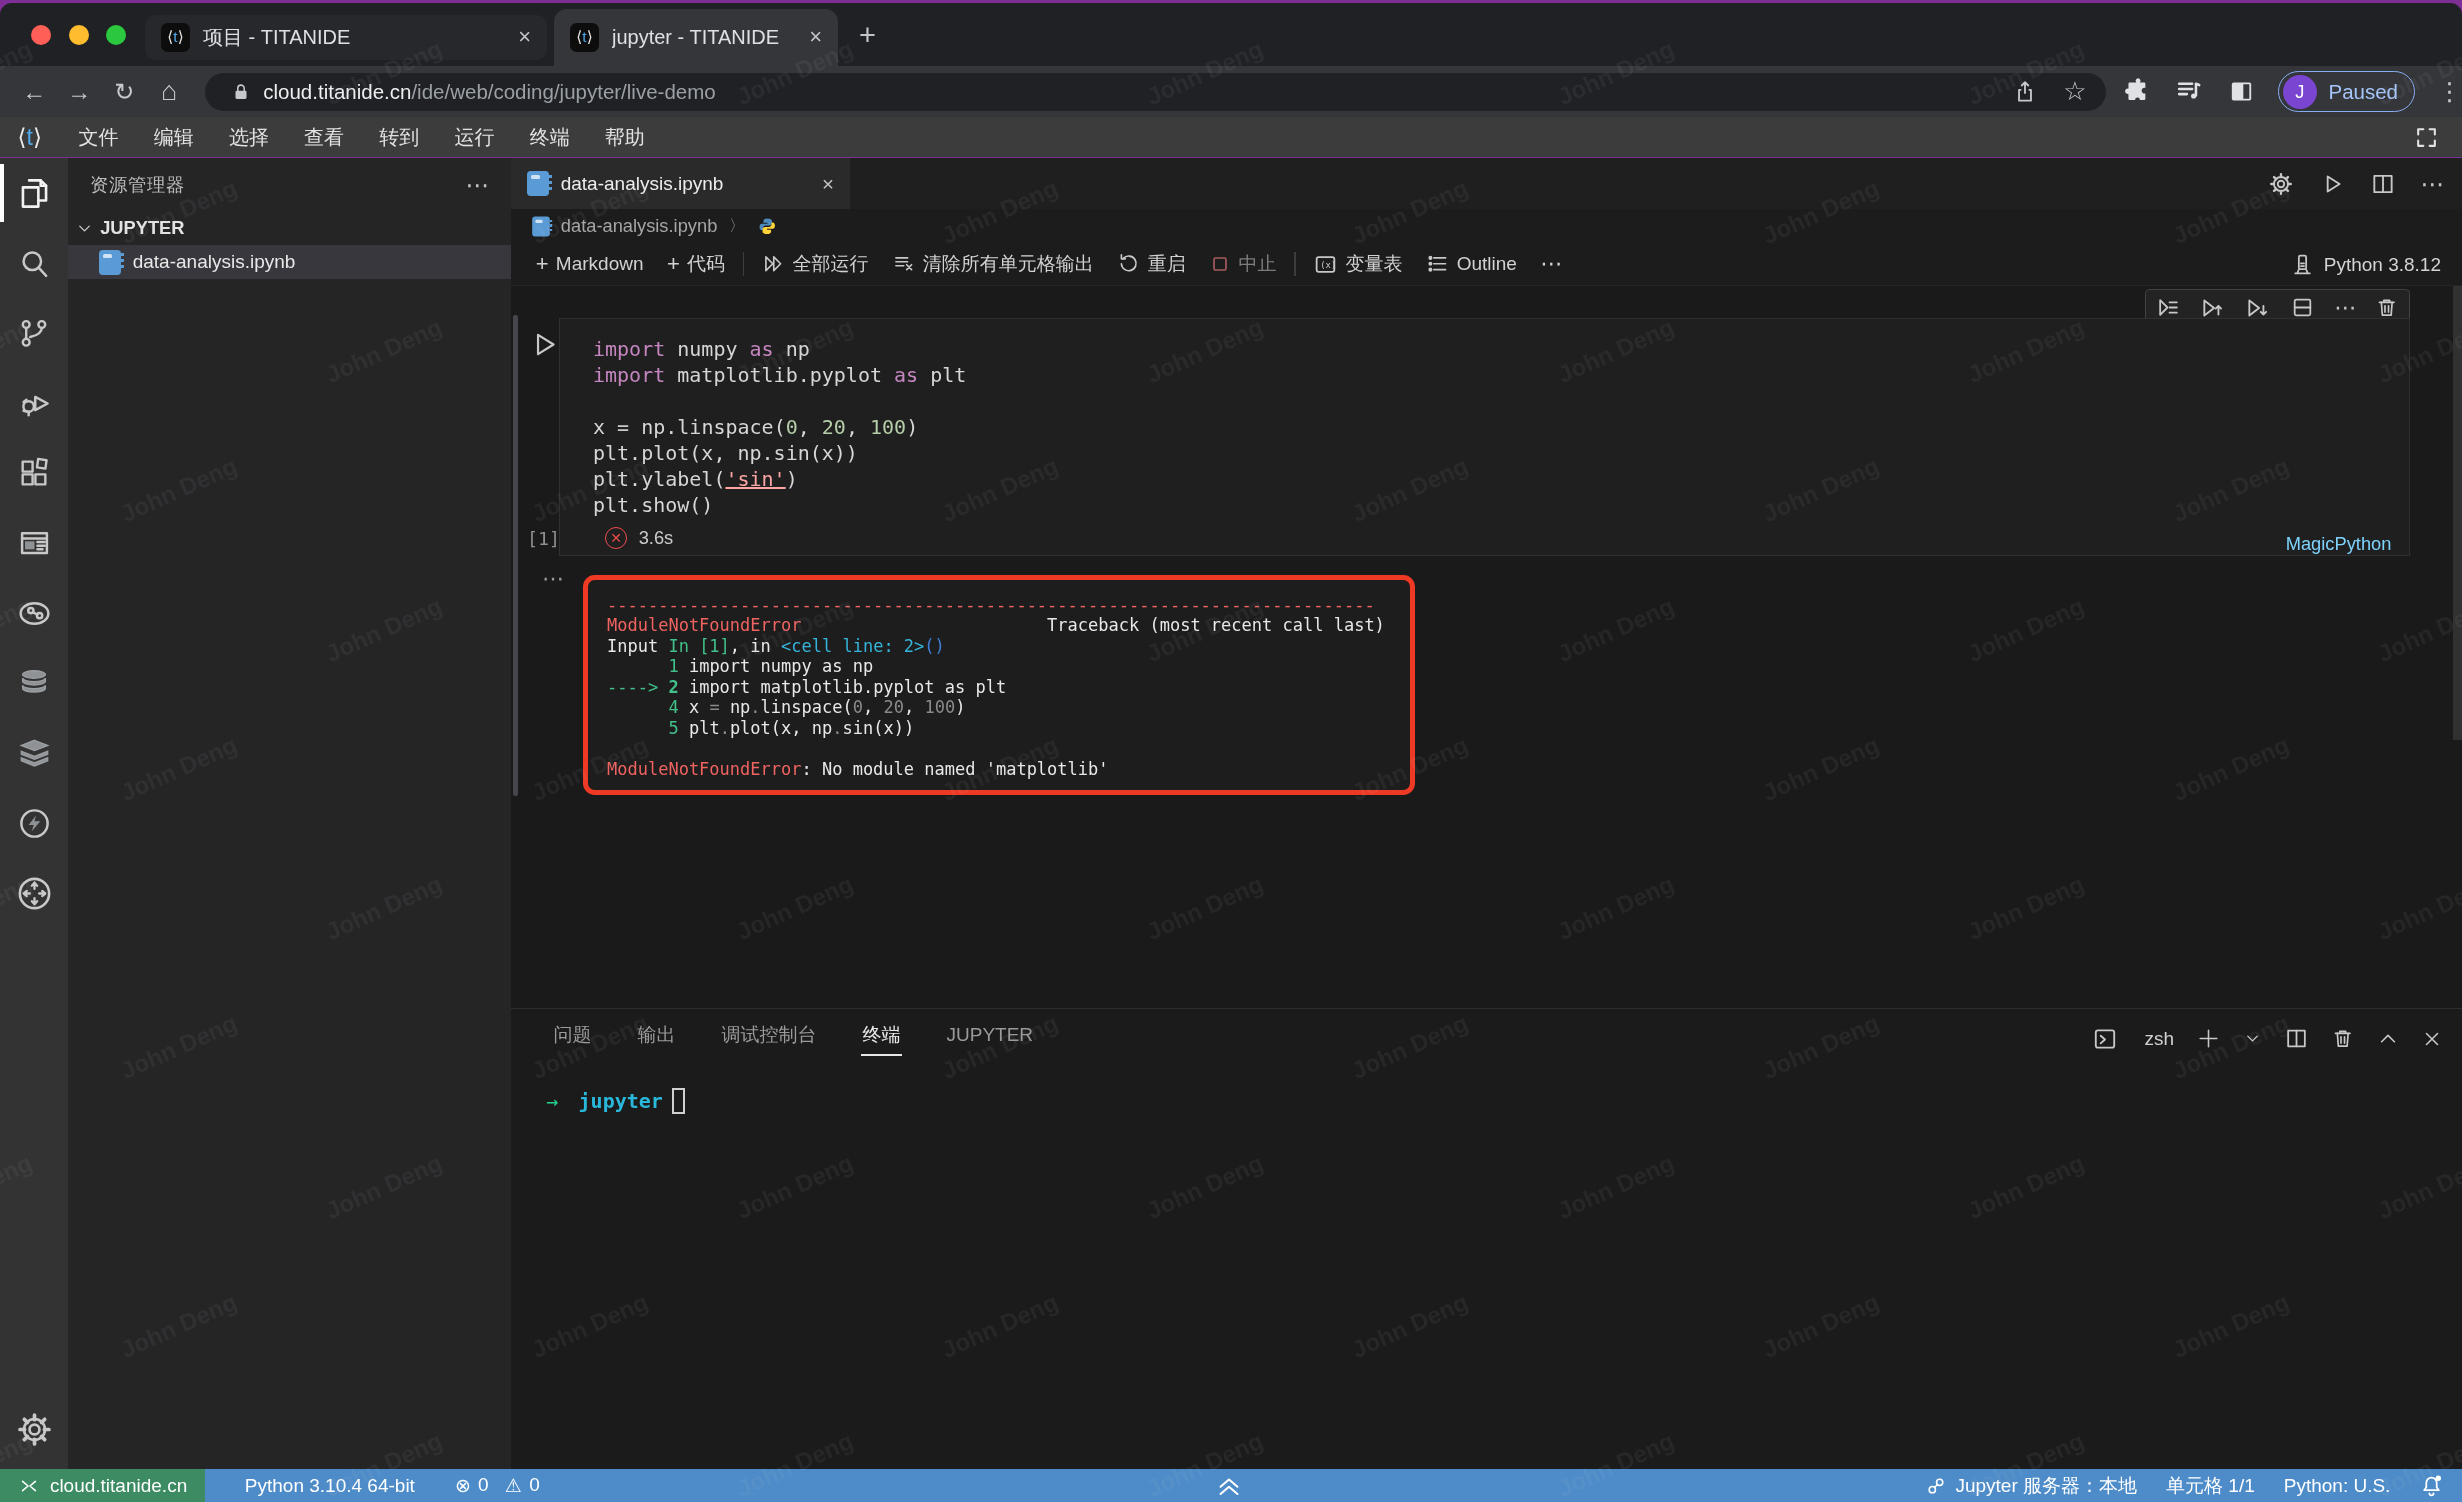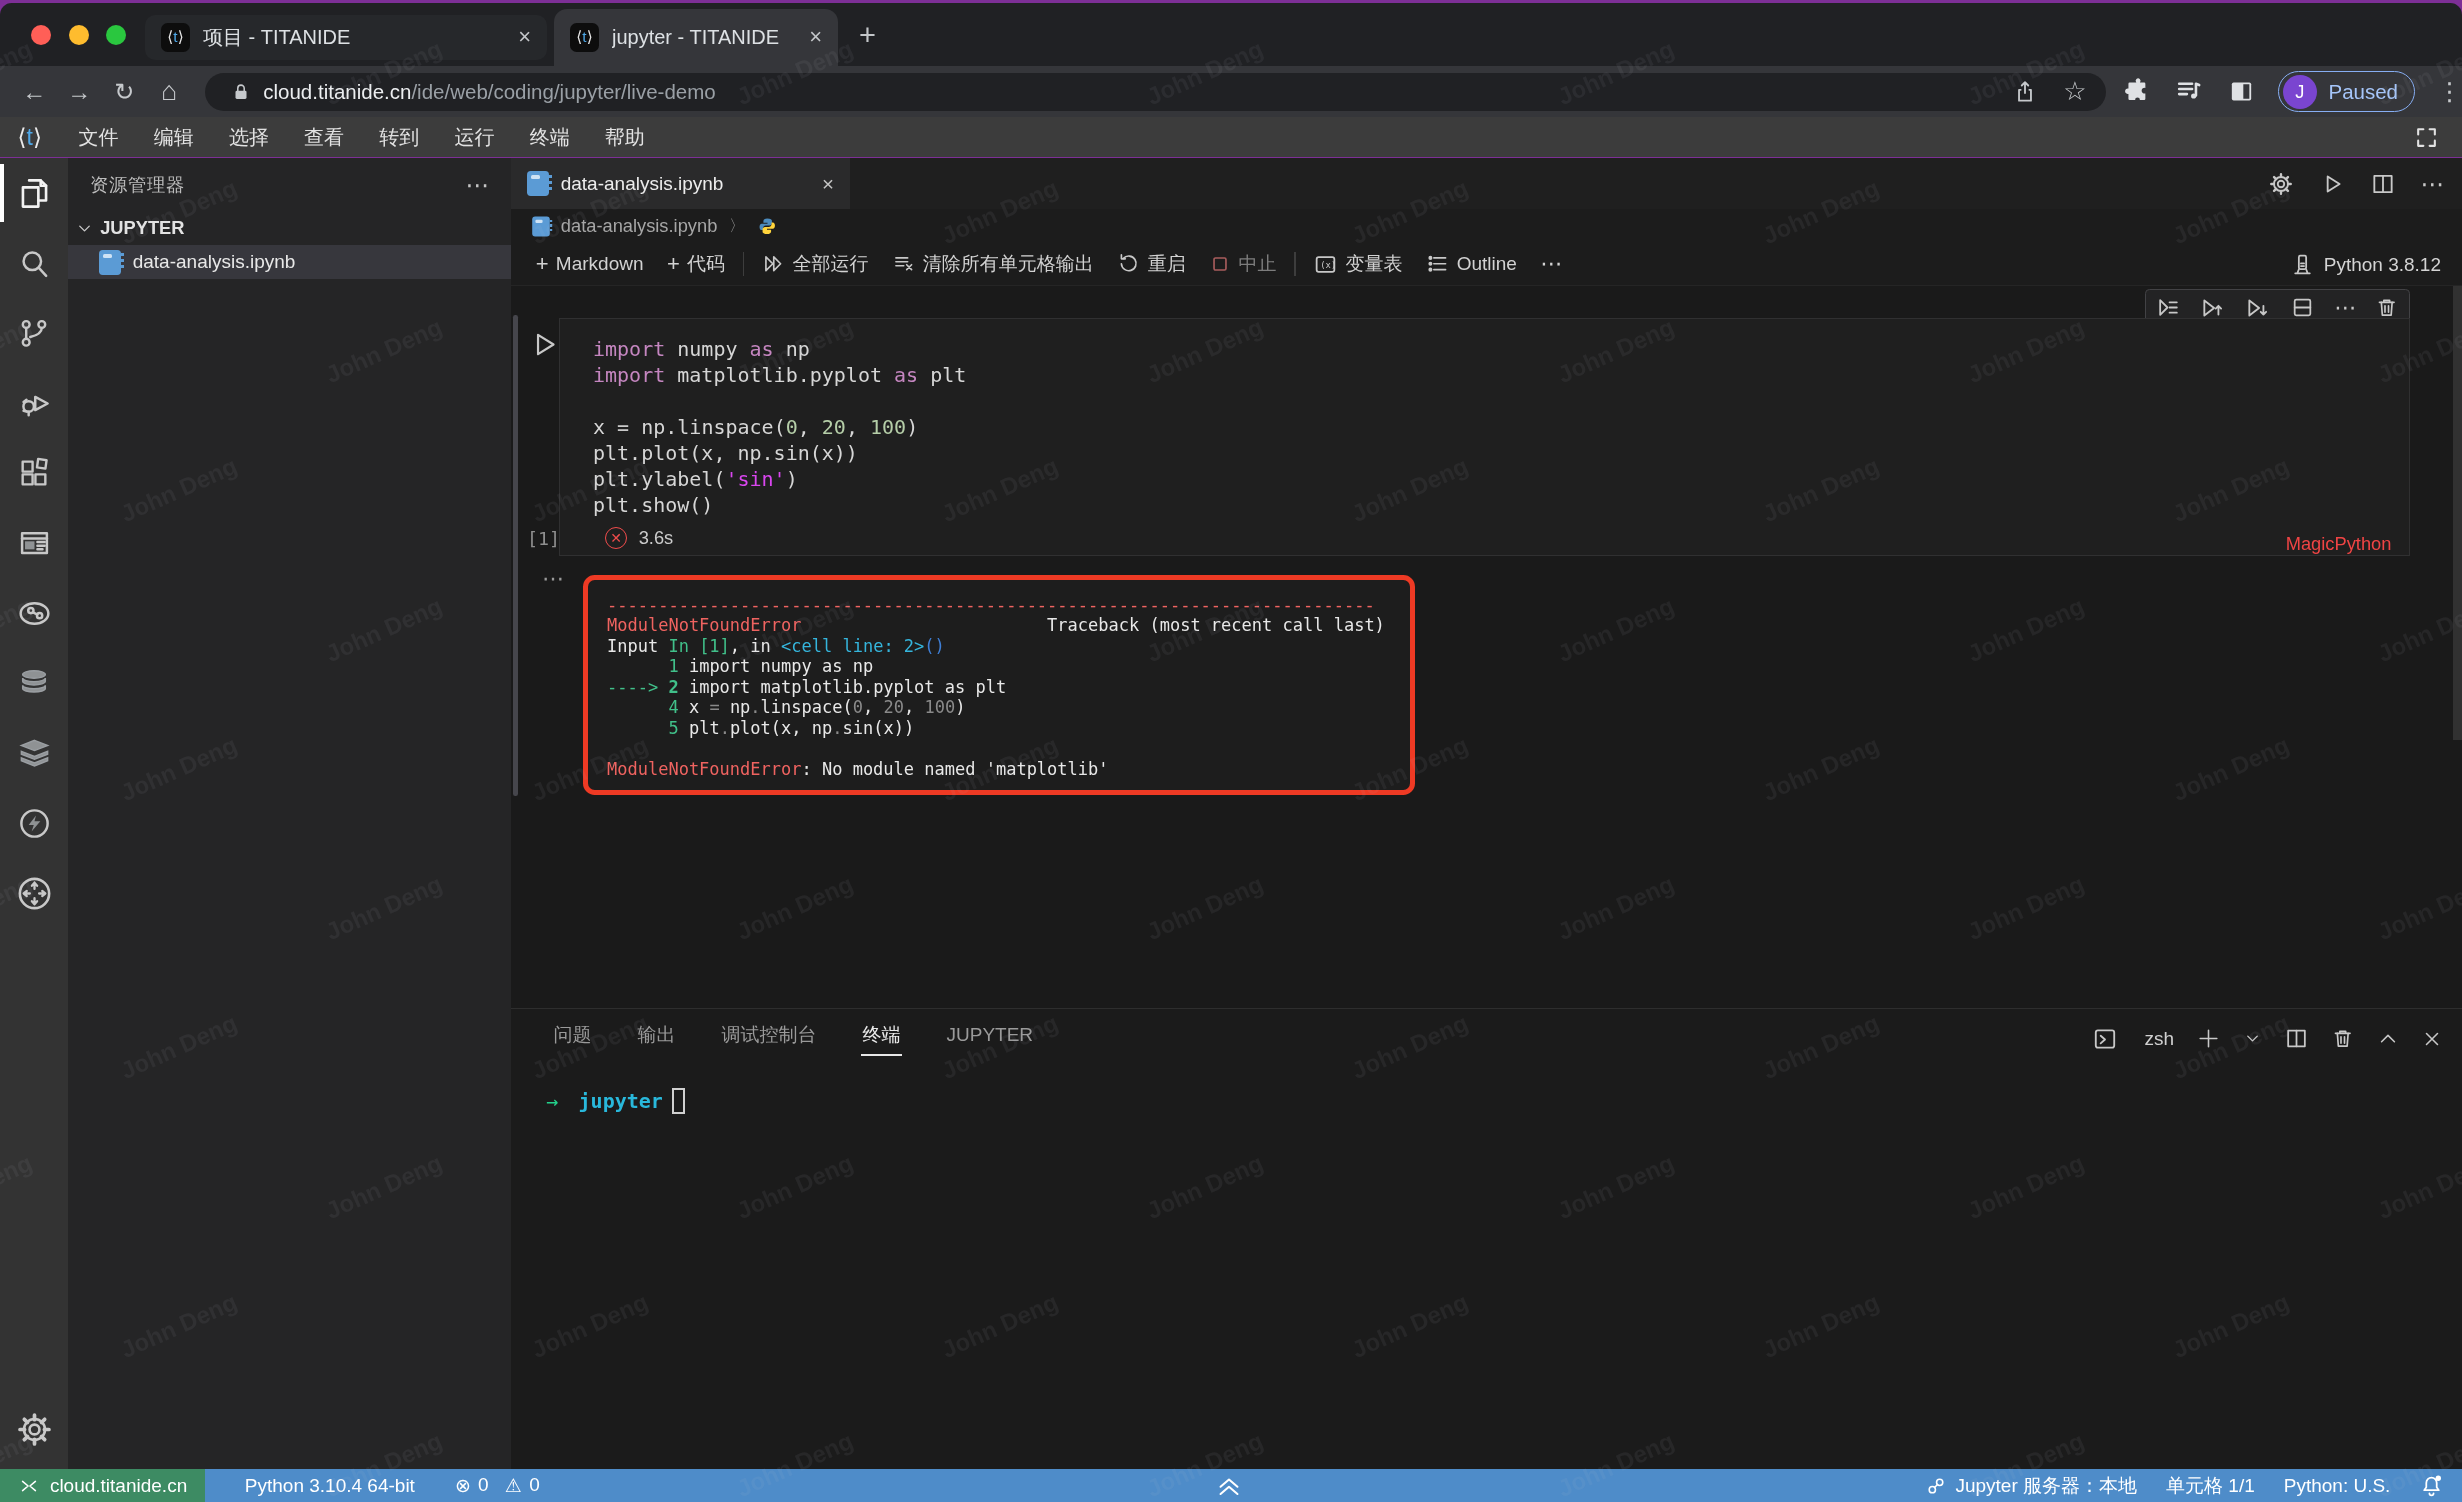--- a/index.html
+++ b/index.html
@@ -96,29 +96,29 @@
   #cell-toolbar { position:absolute; right:53px; top:2.9px; height:38px; background:#232324; border:1.5px solid #424245; border-radius:4.4px;
     display:flex; align-items:center; padding:0 10.3px; gap:19px; }
   #run-btn { position:absolute; left:17.6px; top:43px; display:flex; align-items:flex-start; gap:4.4px; }
   #focus-bar { position:absolute; left:2.2px; top:29px; width:5.1px; height:481px; background:#46464c; border-radius:2.2px; }
   #cell-box { position:absolute; left:48px; right:53px; top:31.5px; height:238px; background:#1f1f1f; border:1.5px solid #303031; }
   #code-area { position:absolute; left:33px; top:17.6px; right:14.7px; font-family:"DejaVu Sans Mono", monospace; font-size:20px; line-height:26px; white-space:pre; }
   #cell-footer { position:absolute; left:0; right:0; bottom:0; height:34px; display:flex; align-items:center; padding:0 17.6px 0 45px; }
   #exec-count { position:absolute; left:16px; top:242px; font-family:"DejaVu Sans Mono", monospace; font-size:18.3px; color:#8f8f8f; }
   #err-badge { width:22px; height:22px; border-radius:50%; border:1.5px solid #f14c4c; color:#f14c4c; font-size:14px; display:flex; align-items:center; justify-content:center; }
   #duration { font-size:18.3px; color:#cccccc; margin-left:11.7px; }
-  #langmode { margin-left:auto; font-size:18.3px; color:#ef4444;margin-top:13px; }
+  #langmode { margin-left:auto; font-size:18.3px; color:#7dd3fc;margin-top:13px; }
 
   #output-dots { position:absolute; left:31px; top:280px; color:#9a9a9a; font-size:22px; letter-spacing:2.2px; }
   #error-box { position:absolute; left:72px; top:289px; width:832px; height:220px; border:5.1px solid #ee3a24; border-radius:11.7px;
     background:#1d1d1d; padding:14.7px 19px; }
   #traceback { font-family:"DejaVu Sans Mono", monospace; font-size:17px; line-height:20.5px; white-space:pre; }
 
   .cline { white-space:pre; min-height:1em; }
-  .c-kw{color:#c586c0;} .c-id{color:#d6d6d6;} .c-num{color:#b5cea8;} .c-str{color:#d946ef;} .c-op{color:#c9c9c9;}
+  .c-kw{color:#c586c0;} .c-id{color:#d6d6d6;} .c-num{color:#b5cea8;} .c-str{color:#fca5a5;text-decoration:underline;} .c-op{color:#c9c9c9;}
   .c-red{color:#ef6360;} .c-fg{color:#e8e8e8;} .c-grn{color:#41c08a;} .c-grnb{color:#41c08a;font-weight:bold;}
   .c-cyn{color:#35b5dc;} .c-blu{color:#3f7fd6;} .c-dim{color:#8a8a8a;}
 
   #nb-scrollbar { position:absolute; right:1.5px; top:0; width:8.8px; height:454px; background:rgba(121,121,121,0.25); }
 
   
   #panel { position:absolute; left:511px; top:850px; width:1952px; height:462px; background:#1b1b1b; border-top:1.5px solid #2e2e2e;text-decoration:underline; }
   #panel-tabs { position:absolute; left:41px; top:0; height:51px; display:flex; align-items:center; gap:43px; }
   .ptab { font-size:19px; color:#9a9a9a; position:relative; padding:10.3px 1.5px; }
   .ptab.active { color:#eaeaea; }

